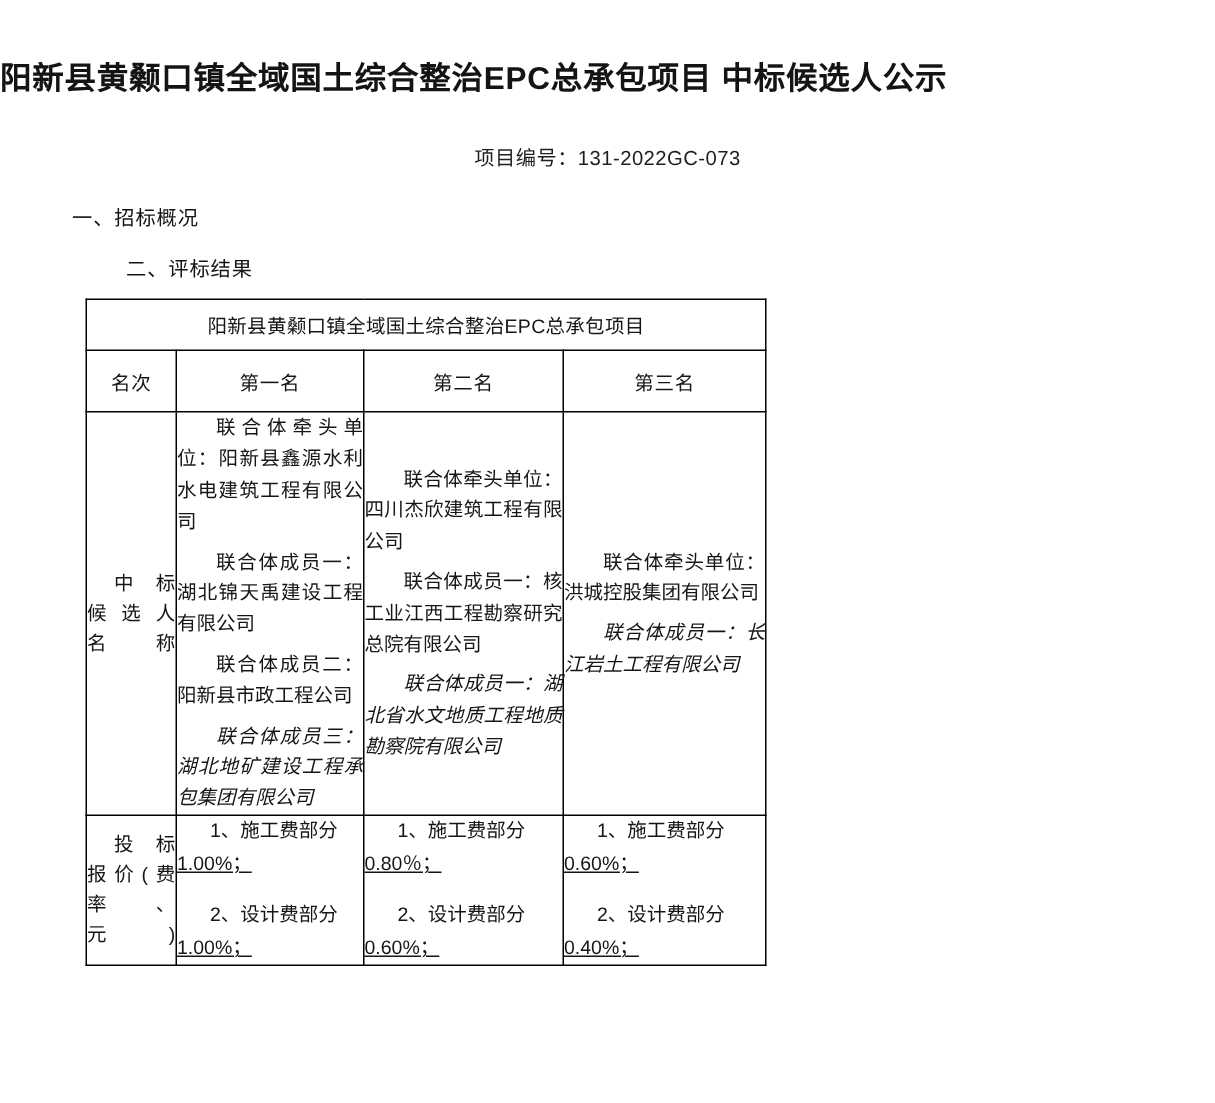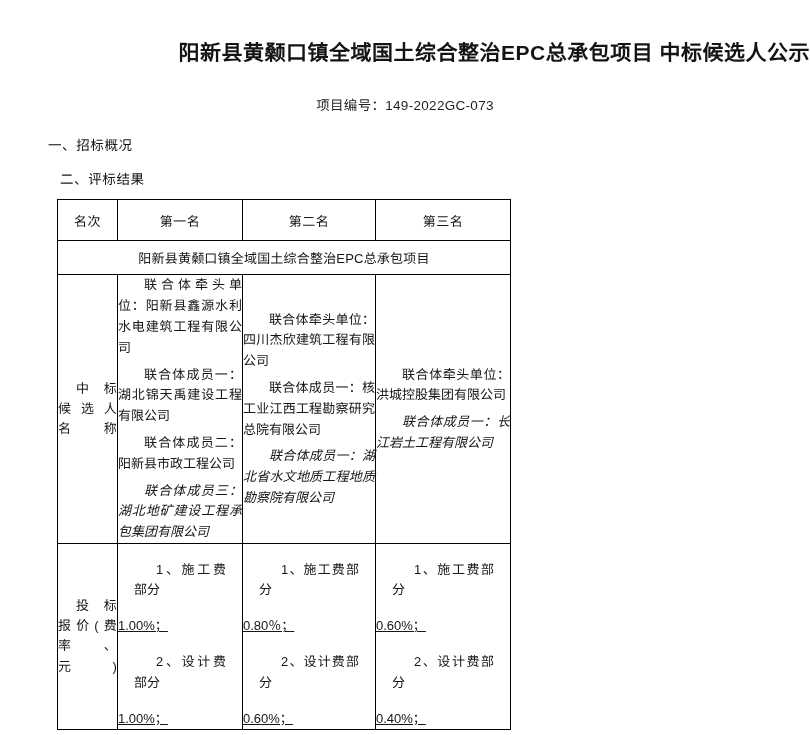--- a/index.html
+++ b/index.html
@@ -18,21 +18,21 @@
   }
   .page {
     width: 810px;
     height: 735px;
     box-sizing: border-box;
     position: relative;
   }
 
   
   .doc-title {
-    text-align: right;
+    text-align: left;
     font-size: 21px;
     font-weight: 700;
     letter-spacing: 0.5px;
     padding-top: 24px;
     line-height: 1.4;
     color: #141414;
   }
 
   
   .project-no {
@@ -59,21 +59,21 @@
     padding-right: 40px;
     text-indent: 28px;
     text-align: justify;
     text-justify: inter-ideograph;
     letter-spacing: 0.1px;
     color: #141414;
   }
   .section-heading-2 {
     font-size: 13.5px;
     margin-top: 14px;
-    padding-left: 60px;
+    padding-left: 84px;
     letter-spacing: 0.6px;
     color: #141414;
   }
 
   
   .result-table {
     border-collapse: collapse;
     margin-left: 57px;
     margin-top: 11px;
     width: 453px;
@@ -141,63 +141,63 @@
     text-justify: inter-ideograph;
   }
 
   .price-cell {
     font-size: 13px;
     line-height: 1.55;
     padding: 8px 7px 10px 7px;
     vertical-align: top;
   }
   .price-cell p {
-    margin: 16px;
+    margin: 0;
     text-indent: 22px;
     text-align: justify;
     text-justify: inter-ideograph;
   }
   .price-cell .val {
     text-indent: 0;
     margin: 2px 0 14px 0;
     text-align: left;
     text-decoration: underline;
   }
   .price-cell .val:last-child { margin-bottom: 0; }
 </style>
 </head>
 <body>
 
 <div class="page">
 
   <h1 class="doc-title">阳新县黄颡口镇全域国土综合整治EPC总承包项目 中标候选人公示</h1>
 
-  <div class="project-no">项目编号：149-2022GC-073</div>
+  <div class="project-no">项目编号：131-2022GC-073</div>
 
   <div class="section-heading">一、招标概况</div>
 
 
   <div class="section-heading-2">二、评标结果</div>
 
   <table class="result-table">
     <colgroup>
       <col class="col-rank">
       <col class="col-first">
       <col class="col-second">
       <col class="col-third">
     </colgroup>
     <tbody>
       <tr>
+        <td class="tbl-title-cell" colspan="4">阳新县黄颡口镇全域国土综合整治EPC总承包项目</td>
+      </tr>
+      <tr>
         <td class="tbl-colhead">名次</td>
         <td class="tbl-colhead">第一名</td>
         <td class="tbl-colhead">第二名</td>
         <td class="tbl-colhead">第三名</td>
-      </tr>
-      <tr>
-        <td class="tbl-title-cell" colspan="4">阳新县黄颡口镇全域国土综合整治EPC总承包项目</td>
       </tr>
 
       <tr>
         <td class="row-label">
           <span class="lbl-indent">中标</span>
           <span>候选人</span>
           <span>名称</span>
         </td>
         <td class="cand-cell just">
           <p>联合体牵头单位：阳新县鑫源水利水电建筑工程有限公司</p>

